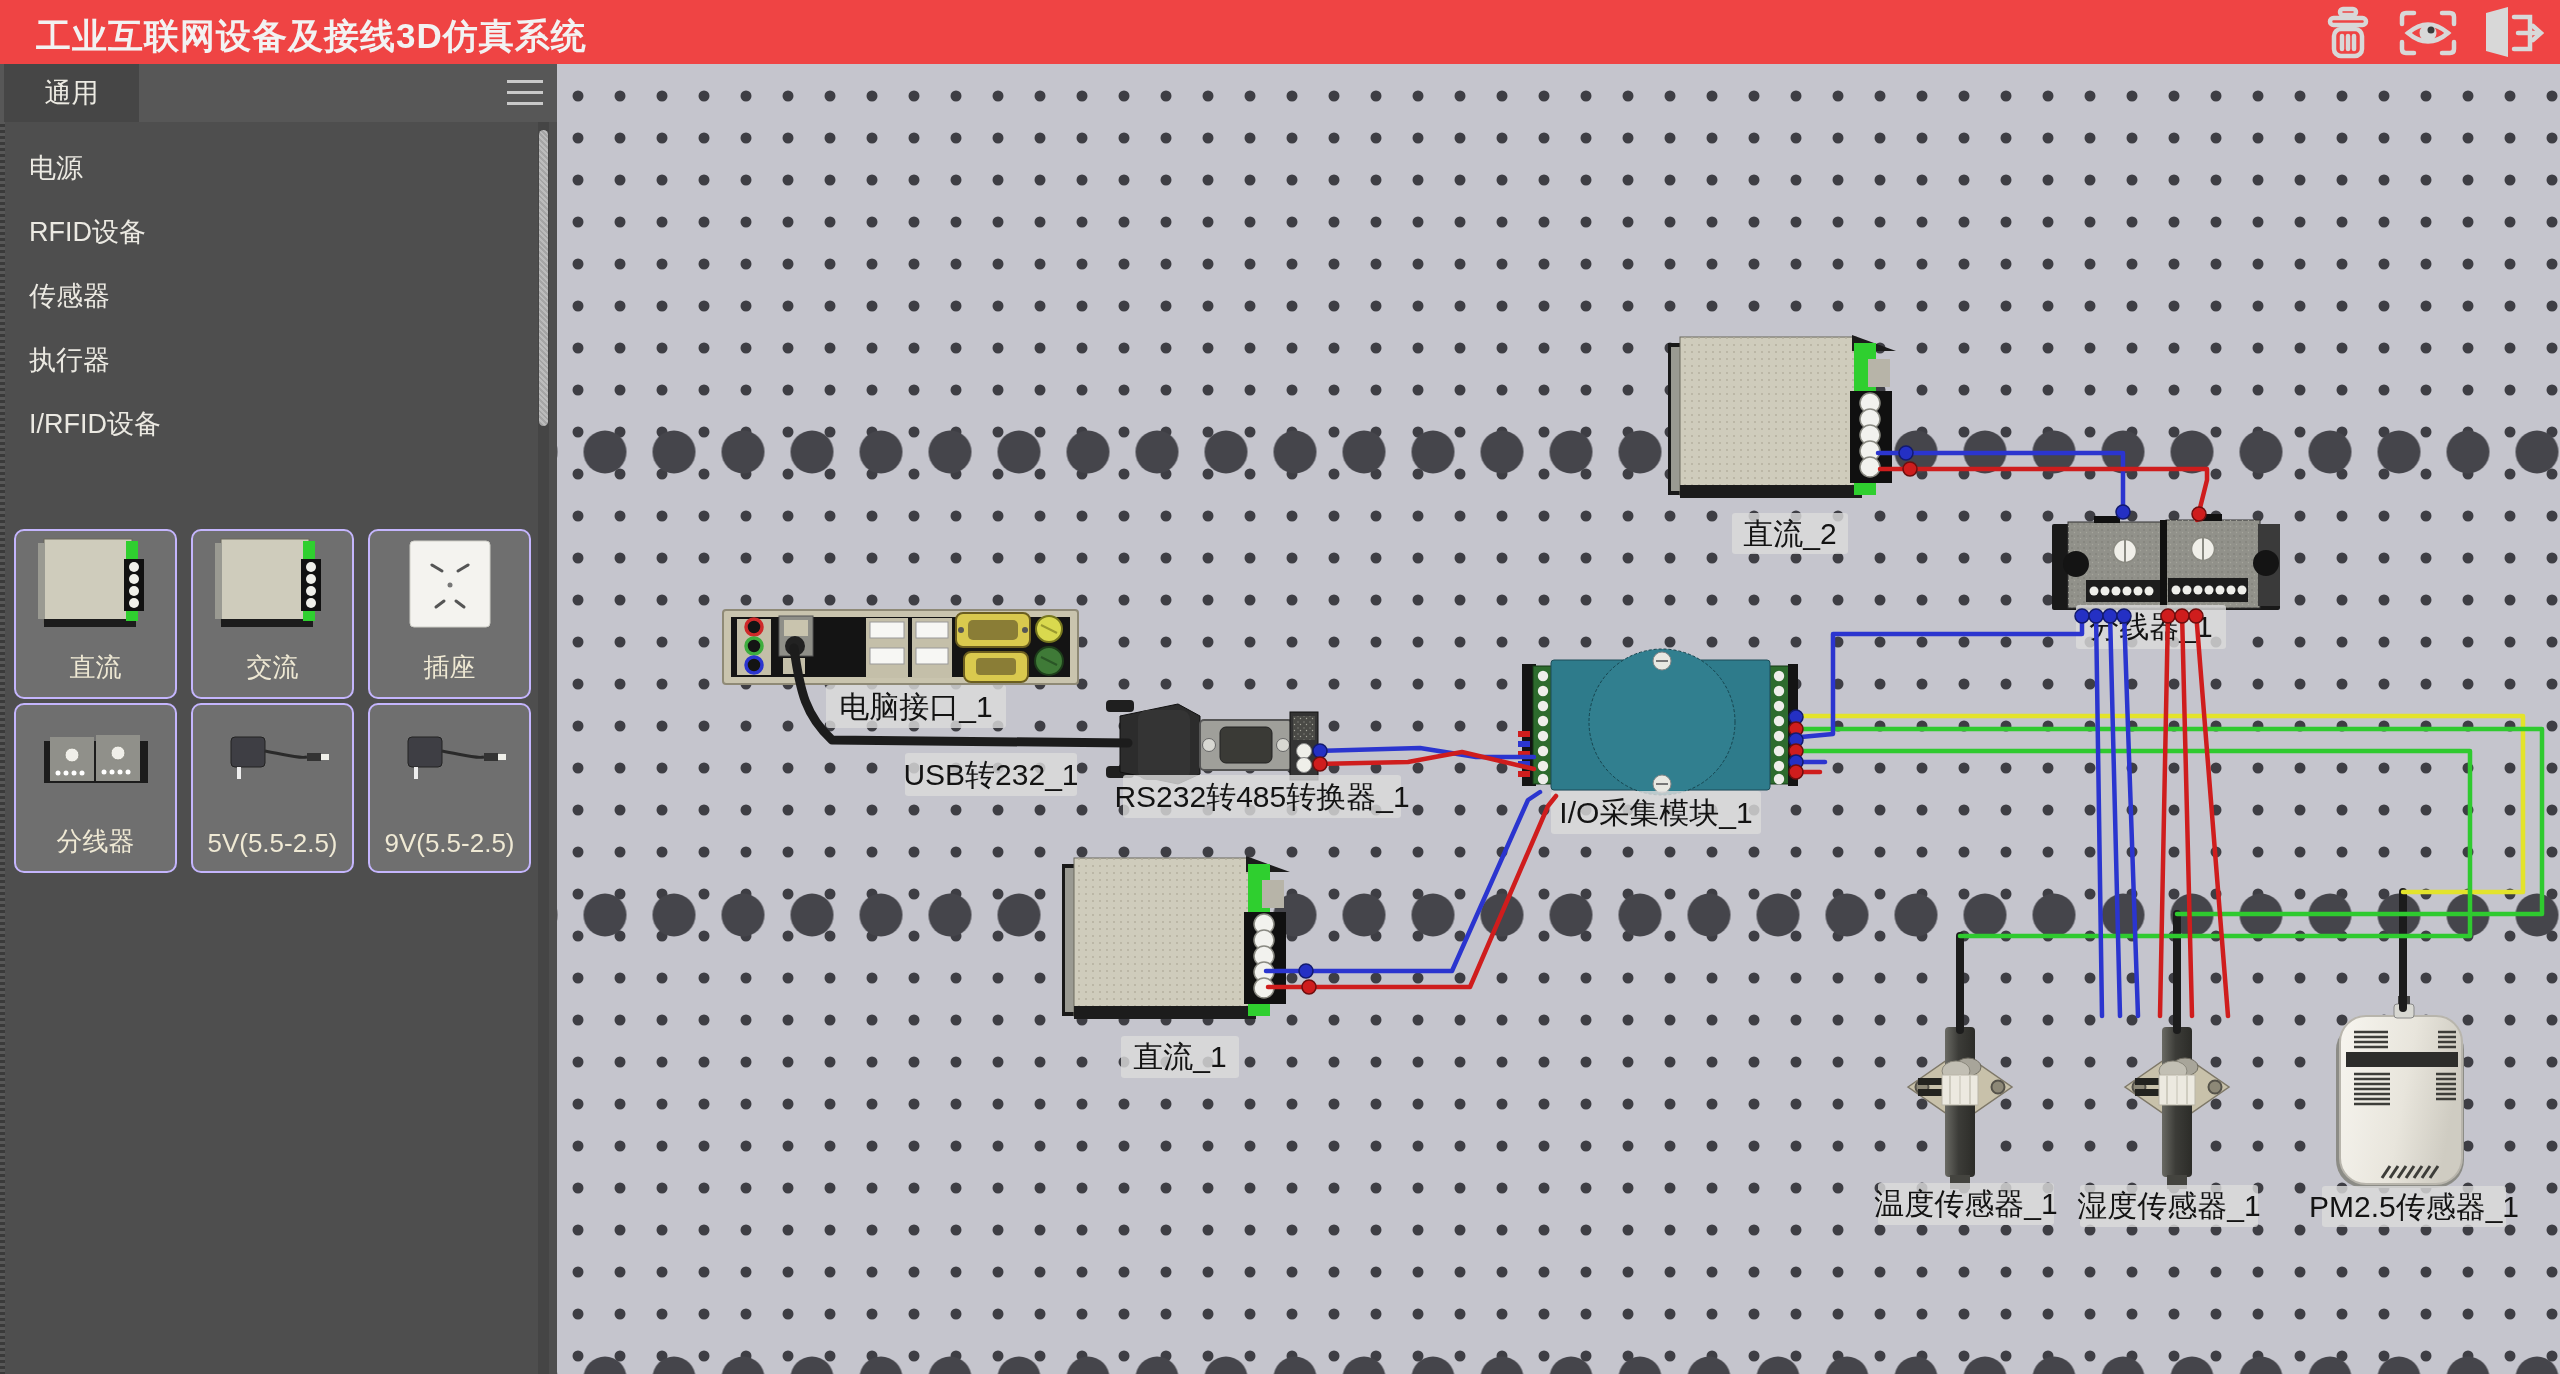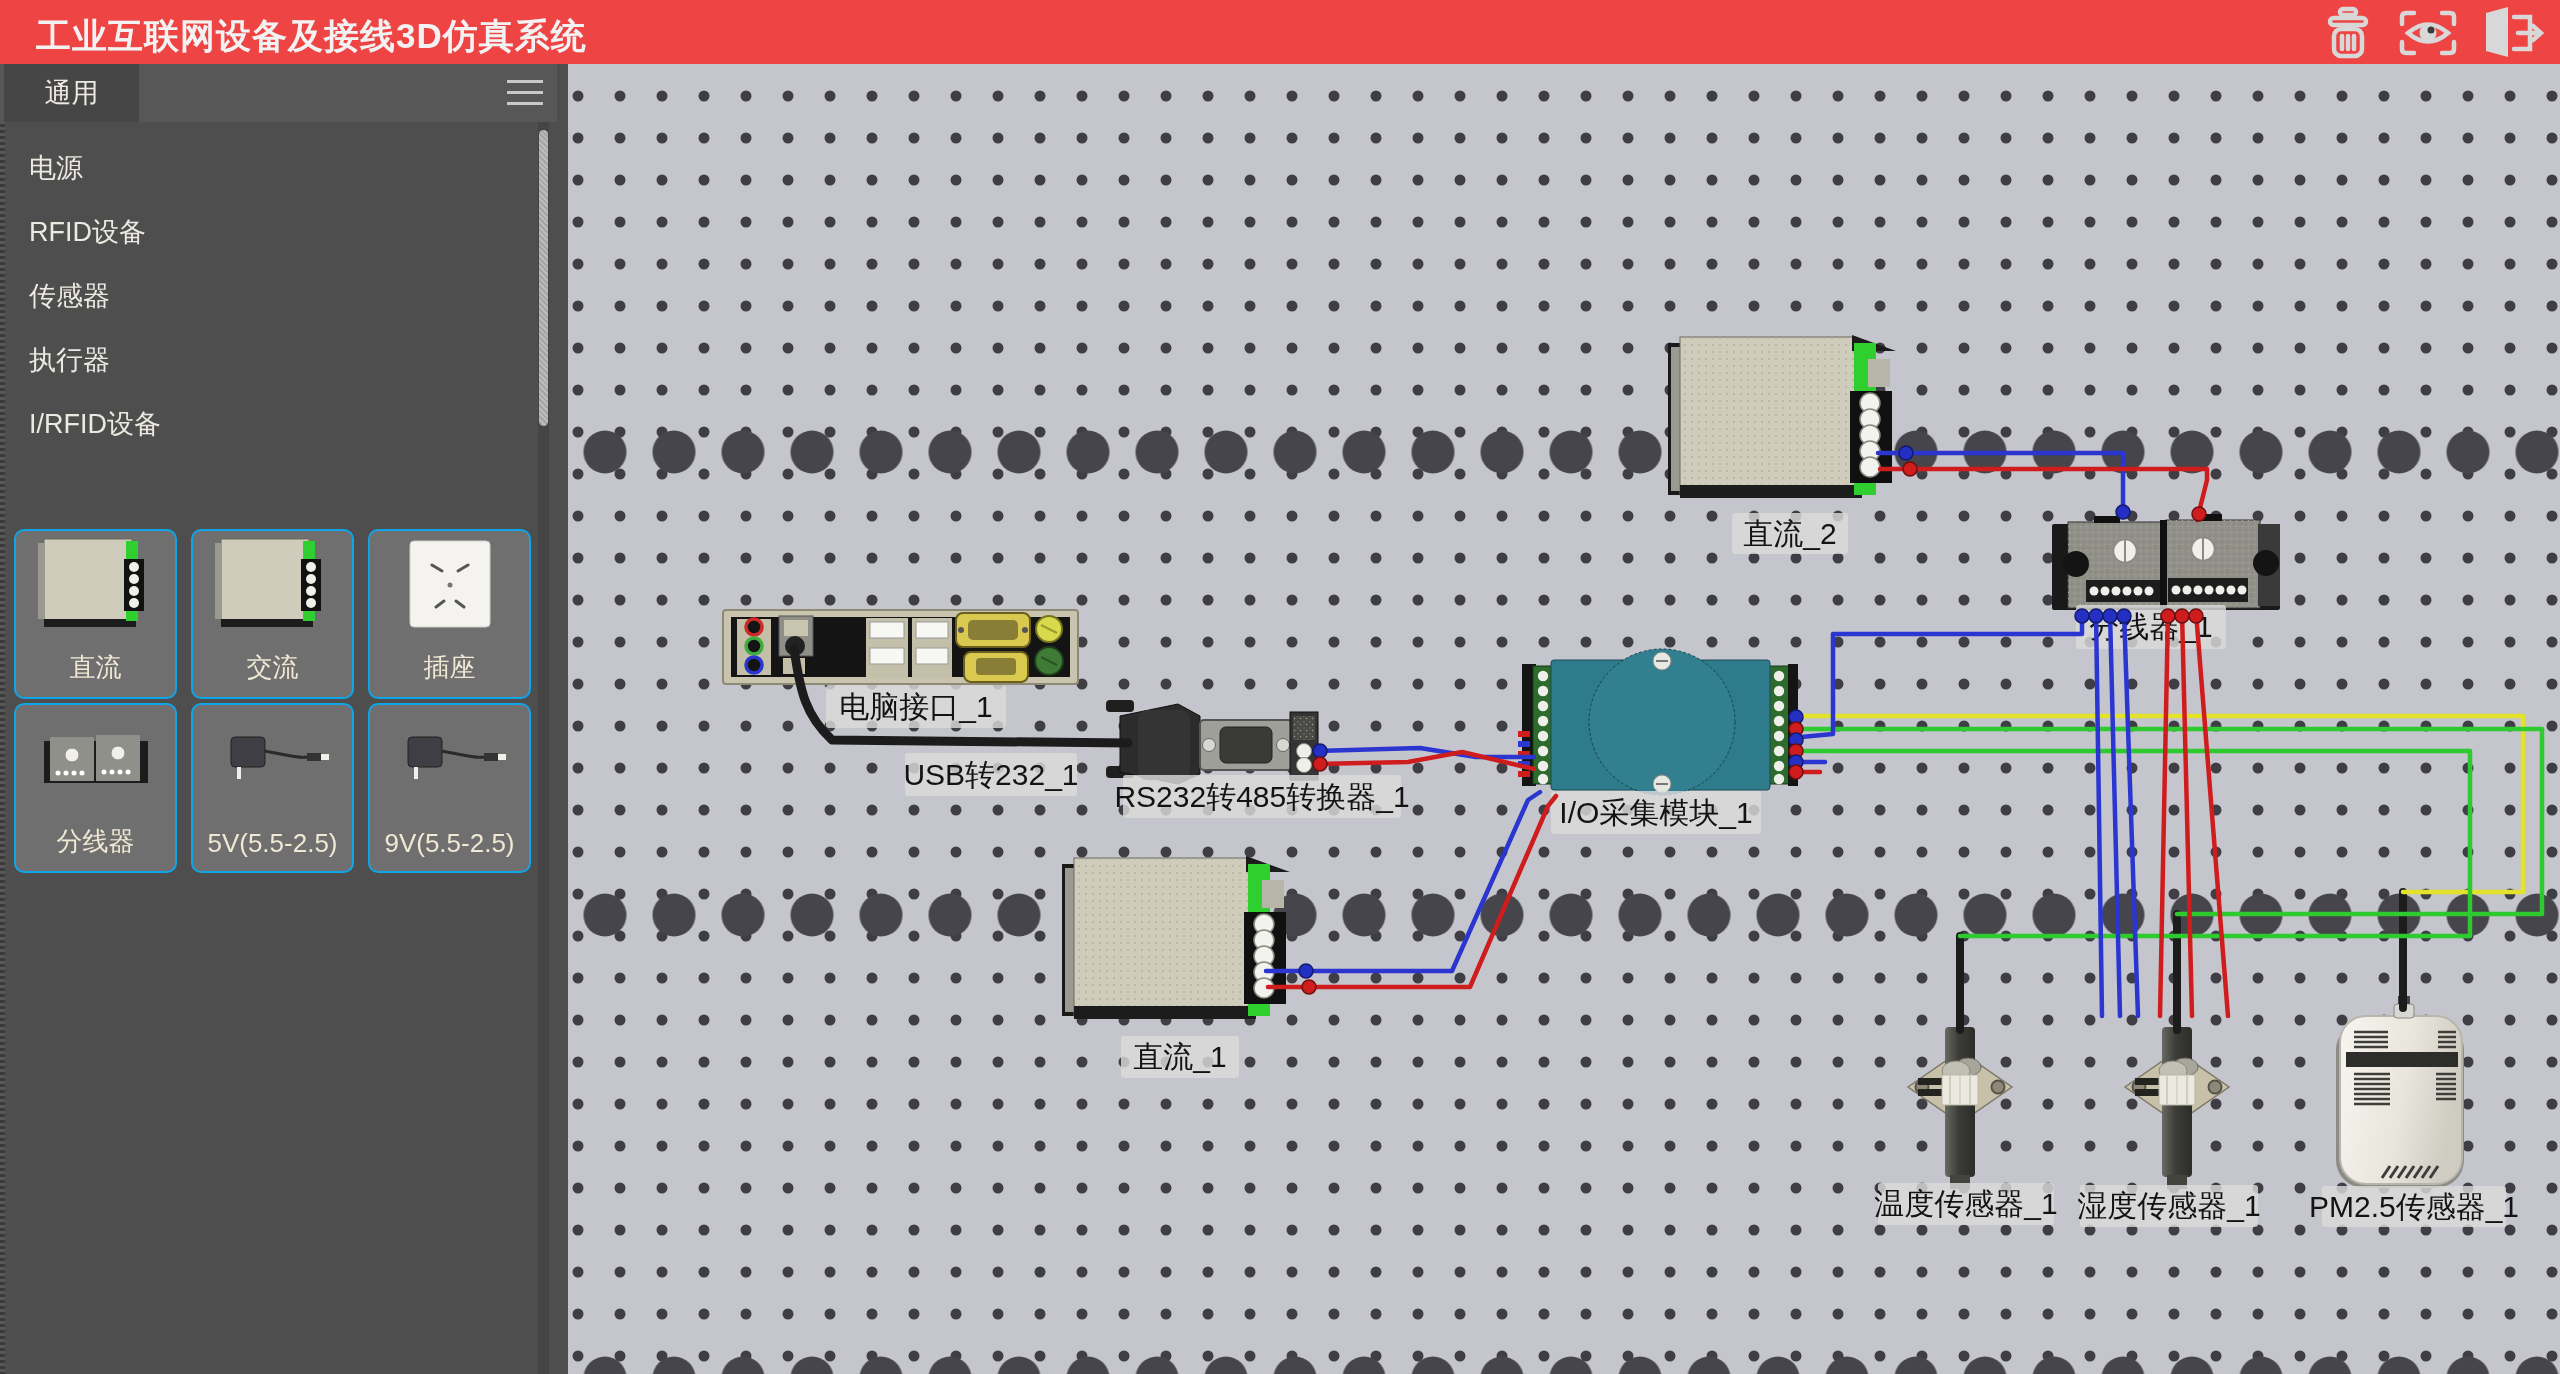--- a/index.html
+++ b/index.html
@@ -5,36 +5,36 @@
   html,body{margin:0;padding:0;background:#2a2a2a;}
   #app{position:relative;width:2560px;height:1374px;overflow:hidden;
        background:#c5c5cd;font-family:"Liberation Sans",sans-serif;}
   
   .topbar{position:absolute;left:0;top:0;width:2560px;height:64px;background:#ef4444;z-index:30;}
   .topbar .title{position:absolute;left:36px;top:13px;font-size:35px;font-weight:bold;
                  color:#f2f2f2;letter-spacing:1px;white-space:nowrap;}
   .topbar .icons{position:absolute;right:16px;top:4px;display:flex;gap:22px;align-items:center;height:58px;}
   .tb-icon{display:block;cursor:pointer;}
   
-  .sidebar{position:absolute;left:0;top:64px;width:557px;height:1310px;background:#4e4e4e;z-index:20;padding-left:11px;}
+  .sidebar{position:absolute;left:0;top:64px;width:557px;height:1310px;background:#4e4e4e;z-index:20;}
   .side-edge{position:absolute;left:0;top:0;width:5px;height:1310px;
              background:repeating-linear-gradient(180deg,#3a3a3a 0 3px,#585858 3px 6px);}
   .side-header{position:absolute;left:0;top:0;width:557px;height:58px;background:#575757;}
   .side-tab{position:absolute;left:4px;top:0;width:135px;height:58px;background:#464646;
             color:#eceae2;font-size:27px;display:flex;align-items:center;justify-content:center;}
   .hamburger{position:absolute;right:14px;top:16px;width:36px;height:26px;cursor:pointer;}
   .hamburger div{height:3px;background:#c9c9c9;margin-bottom:8px;}
   .menu{position:absolute;left:0;top:72px;width:500px;}
   .menu-item{height:64px;line-height:64px;padding-left:23px;color:#ebe9e2;font-size:27px;cursor:pointer;margin-left:6px;}
   .scroll-track{position:absolute;left:538px;top:58px;width:11px;height:1252px;background:#454545;}
   .scroll-thumb{position:absolute;left:1px;top:8px;width:9px;height:296px;border-radius:5px;
                 background:repeating-linear-gradient(45deg,#bcbcbc 0 2px,#a5a5a5 2px 4px);}
   .palette{position:absolute;left:14px;top:465px;display:grid;
            grid-template-columns:repeat(3,163px);gap:4px 14px;}
-  .tile{width:163px;height:170px;background:#6f6f6f;border:2px solid #0ea5e9;border-radius:10px;
+  .tile{width:163px;height:170px;background:#6f6f6f;border:2px solid #c4b5fd;border-radius:10px;
         box-sizing:border-box;position:relative;cursor:pointer;}
   .tile svg{position:absolute;left:10px;top:2px;}
   .tile .tlabel{position:absolute;left:0;right:0;bottom:12px;text-align:center;
                 color:#efe9d4;font-size:26px;white-space:nowrap;}
   
   #scene{position:absolute;left:0;top:0;z-index:1;}
   .lbl rect{fill:#dbdbdb;opacity:.82;}
   .lbl text{font-family:"Liberation Sans",sans-serif;font-size:30px;fill:#131313;text-anchor:middle;}
   .wire{fill:none;stroke-linecap:round;stroke-linejoin:round;stroke-width:4.5px;}
   .w-blue{stroke:#2b35cf;} .w-red{stroke:#cf1d1d;} .w-green{stroke:#2fca2f;} .w-yellow{stroke:#e3e32c;}

